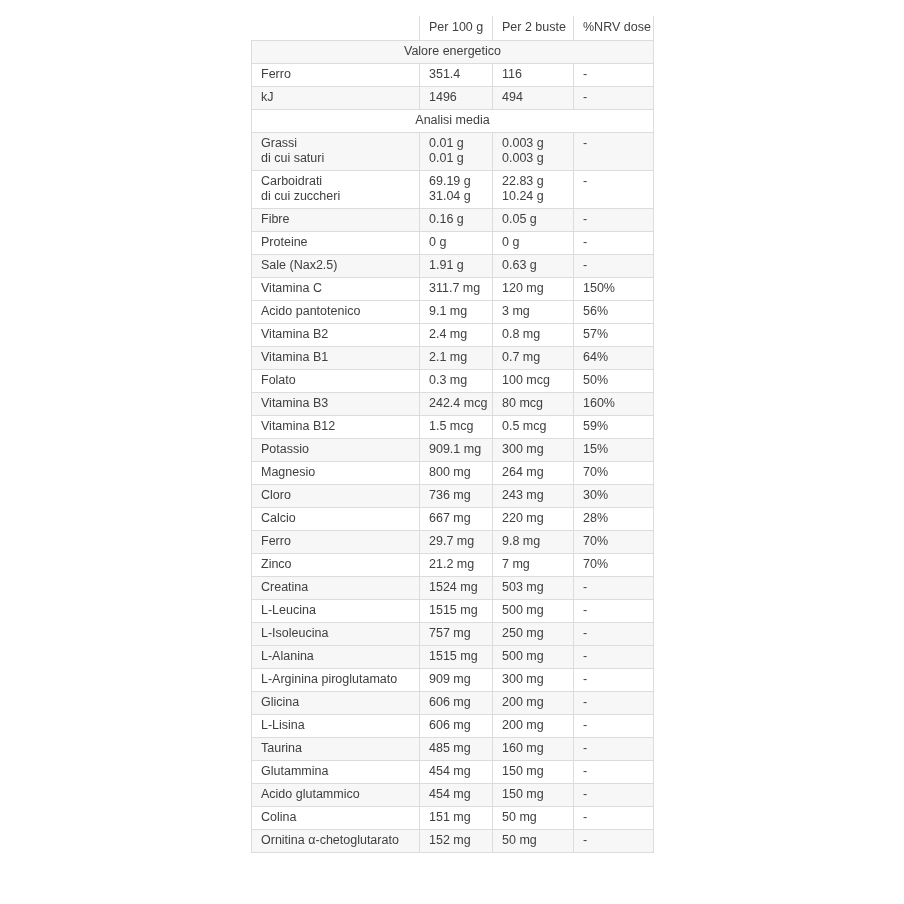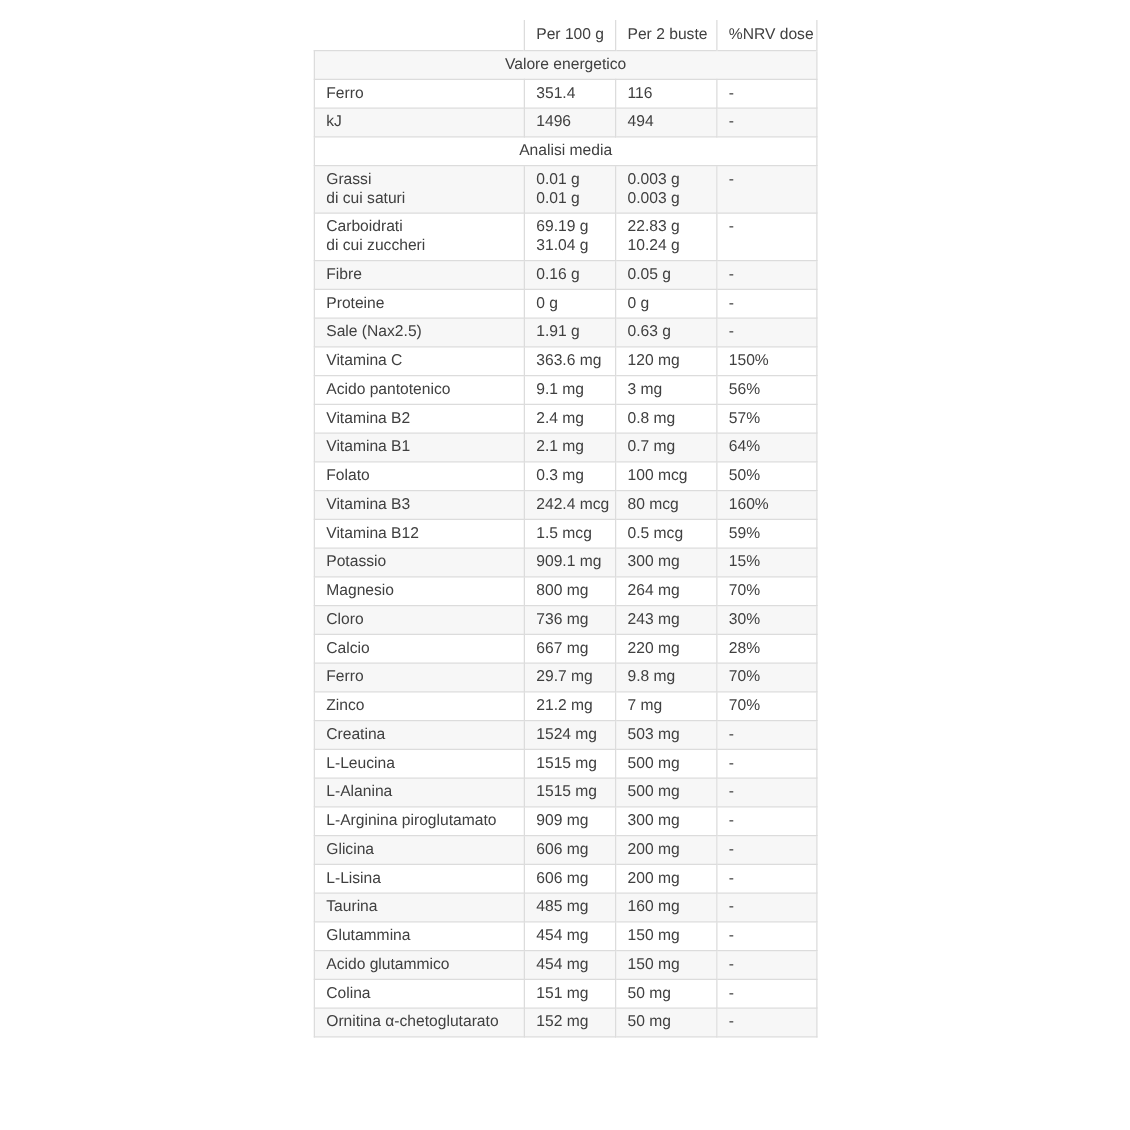--- a/index.html
+++ b/index.html
@@ -127,21 +127,21 @@
             <td data-name="value-nrv-dose">-</td>
           </tr>
           <tr class="stripe" data-name="nutrient-row">
             <td data-name="nutrient-label">Sale (Nax2.5)</td>
             <td data-name="value-per-100g">1.91 g</td>
             <td data-name="value-per-2-buste">0.63 g</td>
             <td data-name="value-nrv-dose">-</td>
           </tr>
           <tr data-name="nutrient-row">
             <td data-name="nutrient-label">Vitamina C</td>
-            <td data-name="value-per-100g">363.6 mg</td>
+            <td data-name="value-per-100g">311.7 mg</td>
             <td data-name="value-per-2-buste">120 mg</td>
             <td data-name="value-nrv-dose">150%</td>
           </tr>
           <tr data-name="nutrient-row">
             <td data-name="nutrient-label">Acido pantotenico</td>
             <td data-name="value-per-100g">9.1 mg</td>
             <td data-name="value-per-2-buste">3 mg</td>
             <td data-name="value-nrv-dose">56%</td>
           </tr>
           <tr data-name="nutrient-row">
@@ -213,20 +213,26 @@
           <tr class="stripe" data-name="nutrient-row">
             <td data-name="nutrient-label">Creatina</td>
             <td data-name="value-per-100g">1524 mg</td>
             <td data-name="value-per-2-buste">503 mg</td>
             <td data-name="value-nrv-dose">-</td>
           </tr>
           <tr data-name="nutrient-row">
             <td data-name="nutrient-label">L-Leucina</td>
             <td data-name="value-per-100g">1515 mg</td>
             <td data-name="value-per-2-buste">500 mg</td>
+            <td data-name="value-nrv-dose">-</td>
+          </tr>
+          <tr class="stripe" data-name="nutrient-row">
+            <td data-name="nutrient-label">L-Isoleucina</td>
+            <td data-name="value-per-100g">757 mg</td>
+            <td data-name="value-per-2-buste">250 mg</td>
             <td data-name="value-nrv-dose">-</td>
           </tr>
           <tr class="stripe" data-name="nutrient-row">
             <td data-name="nutrient-label">L-Alanina</td>
             <td data-name="value-per-100g">1515 mg</td>
             <td data-name="value-per-2-buste">500 mg</td>
             <td data-name="value-nrv-dose">-</td>
           </tr>
           <tr data-name="nutrient-row">
             <td data-name="nutrient-label">L-Arginina piroglutamato</td>

